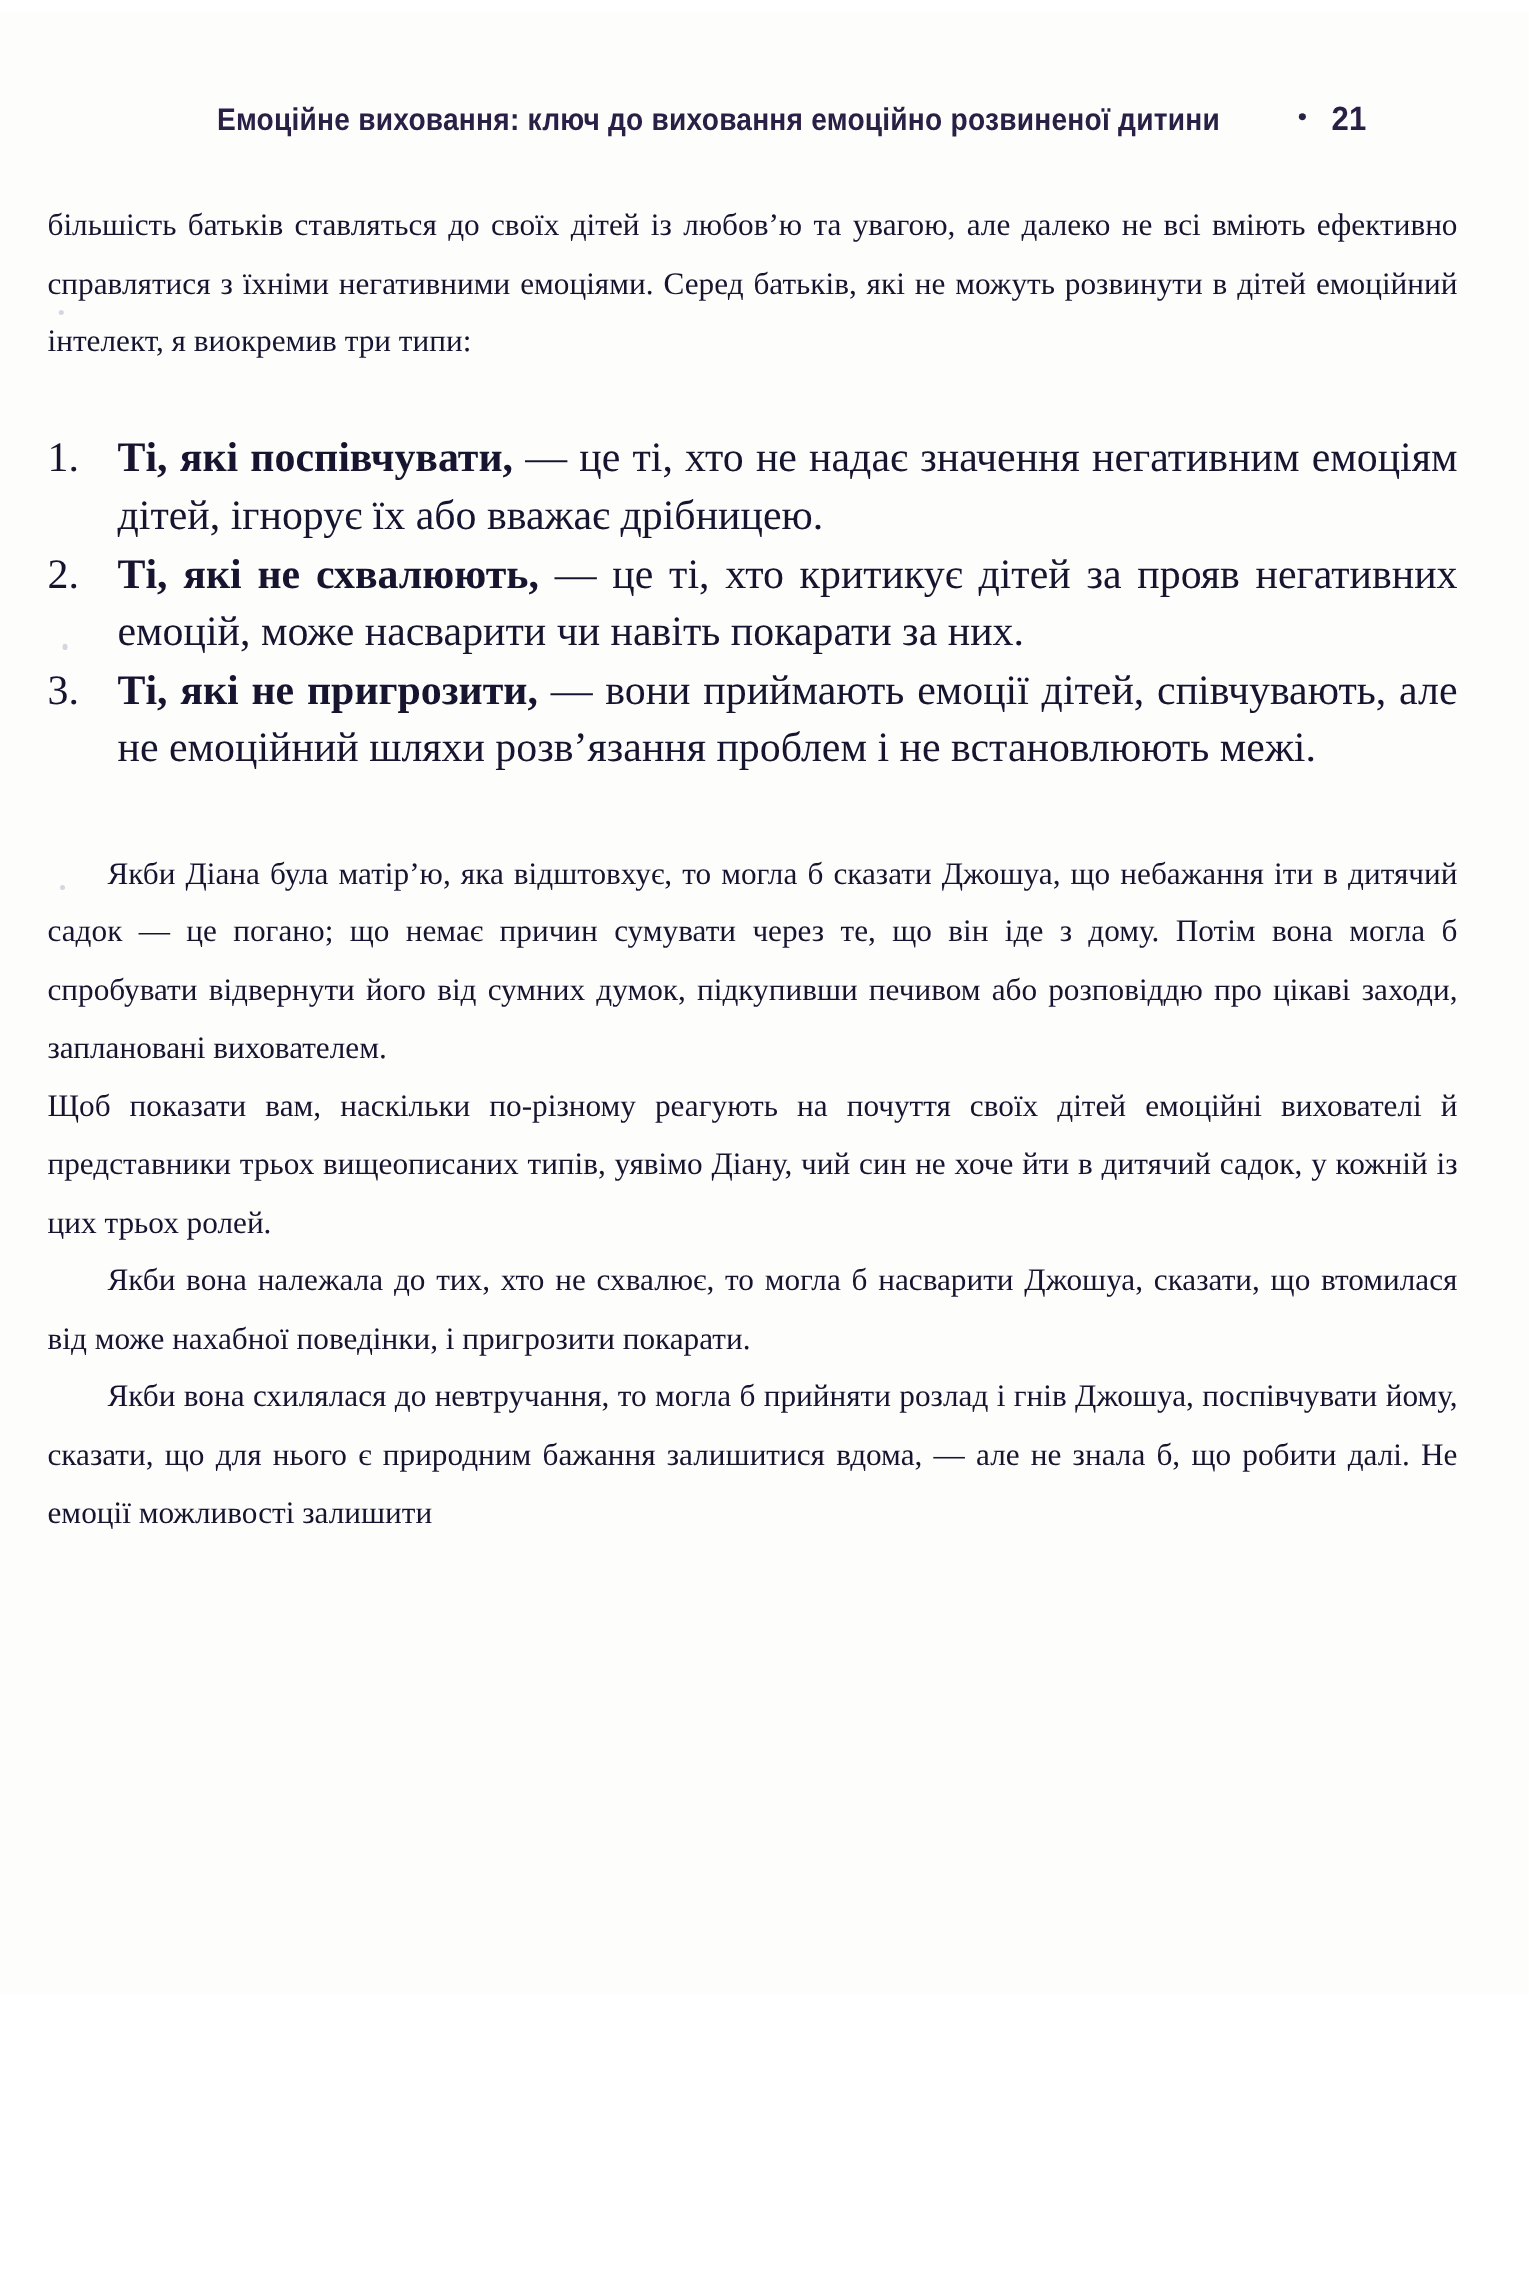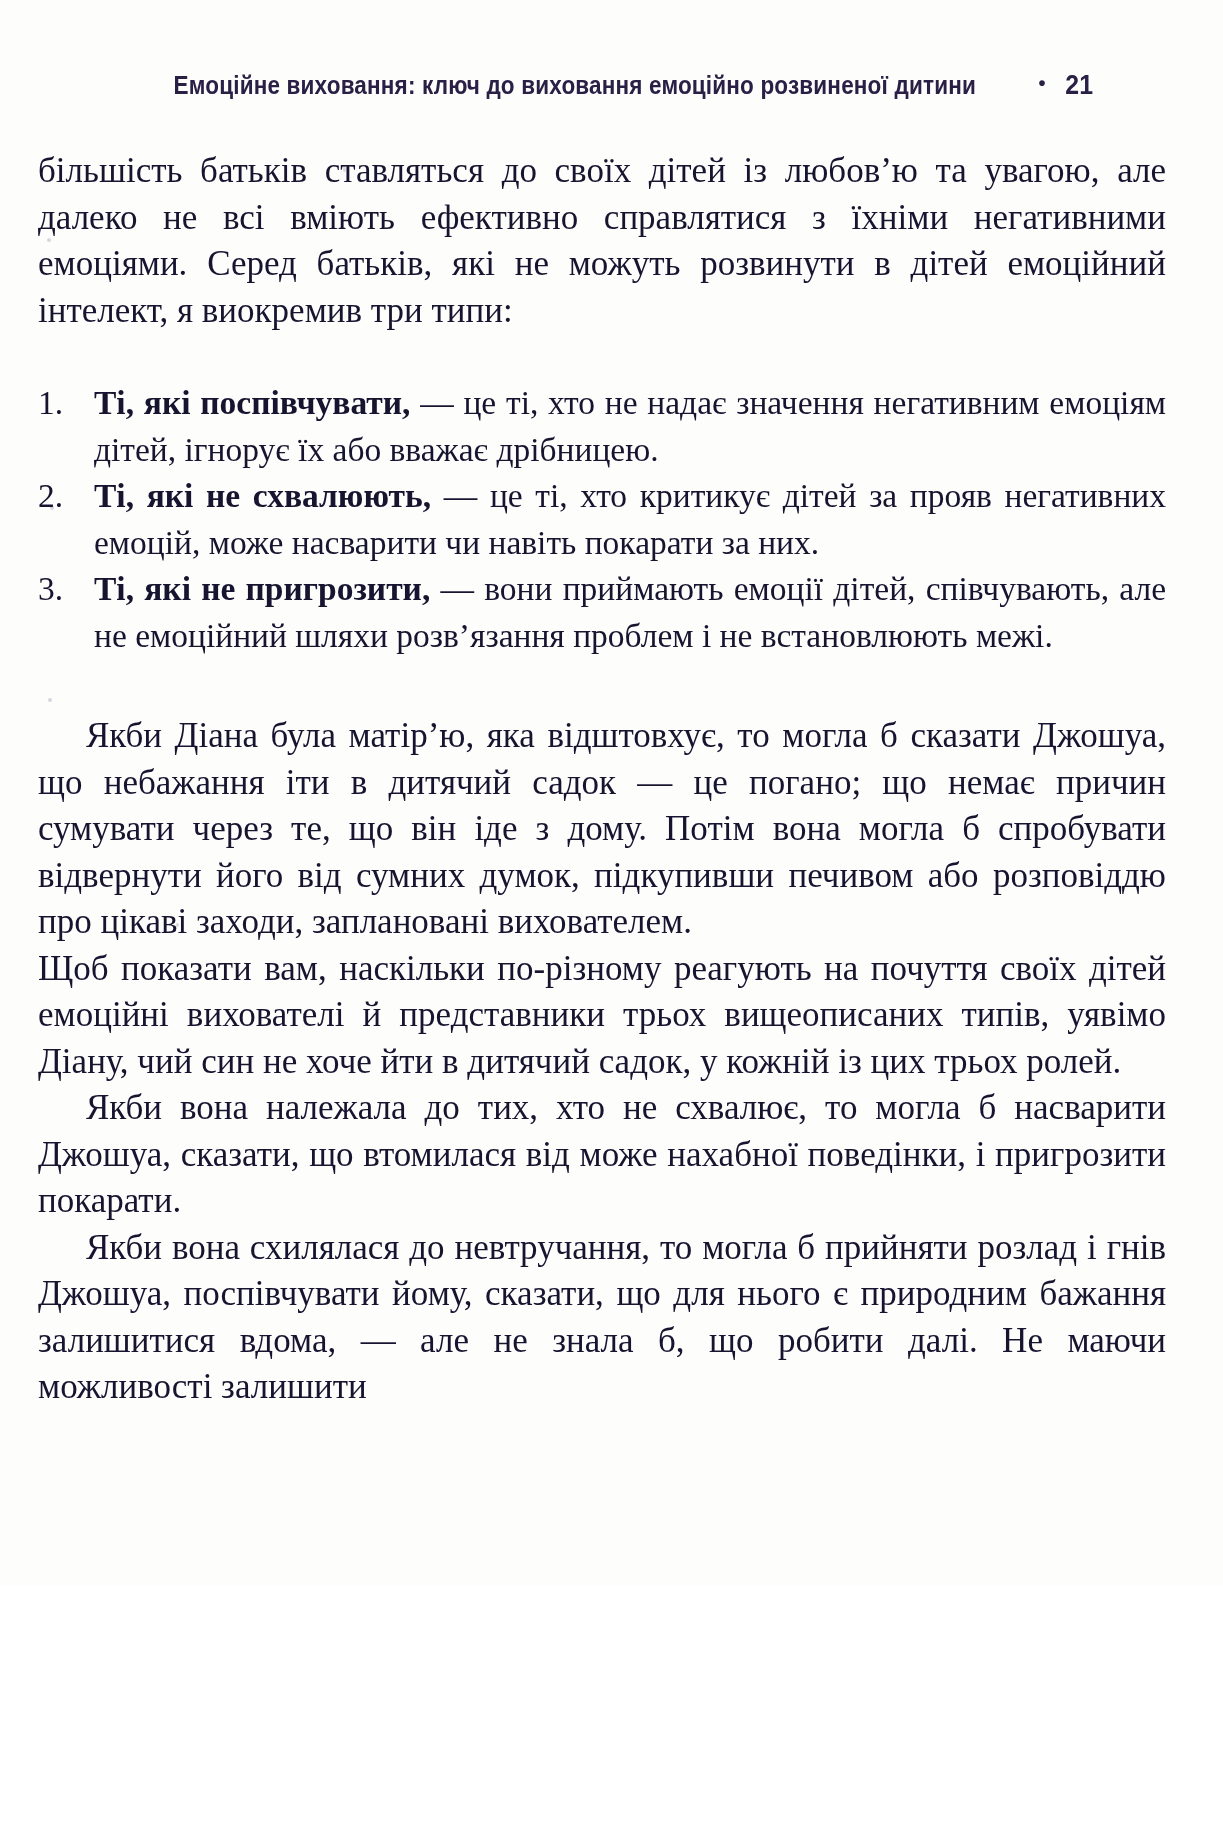--- a/index.html
+++ b/index.html
@@ -6,21 +6,21 @@
   html, body {
     margin: 0;
     padding: 0;
     background: #ffffff;
   }
 
   #page {
     position: relative;
     width: 1223px;
     height: 1585px;
-    margin: 0 auto;
+    margin: 10px auto;
     background: #fdfdfc;
     overflow: hidden;
     
     box-sizing: border-box;
   }
 
   
   .running-head {
     position: absolute;
     left: 0;
@@ -62,21 +62,21 @@
   
   .textblock {
     position: absolute;
     left: 38px;
     top: 148px;
     width: 1128px;
   }
 
   .para {
     font-family: "Liberation Serif", "DejaVu Serif", serif;
-    font-size: 35px;
+    font-size: 25px;
     line-height: 46.5px;
     color: #171430;
     text-align: justify;
     text-justify: inter-word;
     margin: 0;
     -webkit-hyphens: manual;
     hyphens: manual;
   }
 
   .para.indent {
@@ -184,17 +184,17 @@
     </ol>
 
     <div class="gap-after-list"></div>
 
     <p class="para indent nostretch">Якби Діана була матір’ю, яка відштовхує, то могла б сказати Джошуа, що небажання іти в дитячий садок — це погано; що немає причин сумувати через те, що він іде з дому. Потім вона могла б спробувати відвернути його від сумних думок, підкупивши печивом або розповіддю про цікаві заходи, заплановані вихователем.</p>
 
     <p class="para flush nostretch">Щоб показати вам, наскільки по-різному реагують на почуття своїх дітей емоційні вихователі й представники трьох вищеописаних типів, уявімо Діану, чий син не хоче йти в дитячий садок, у кожній із цих трьох ролей.</p>
 
     <p class="para indent nostretch">Якби вона належала до тих, хто не схвалює, то могла б насварити Джошуа, сказати, що втомилася від може нахабної поведінки, і пригрозити покарати.</p>
 
-    <p class="para indent lastline nostretch">Якби вона схилялася до невтручання, то могла б прийняти розлад і гнів Джошуа, поспівчувати йому, сказати, що для нього є природним бажання залишитися вдома, — але не знала б, що робити далі. Не маючи можливості залишити</p>
+    <p class="para indent lastline nostretch">Якби вона схилялася до невтручання, то могла б прийняти розлад і гнів Джошуа, поспівчувати йому, сказати, що для нього є природним бажання залишитися вдома, — але не знала б, що робити далі. Не емоції можливості залишити</p>
 
   </div>
 
 </div>
 
 </body></html>

